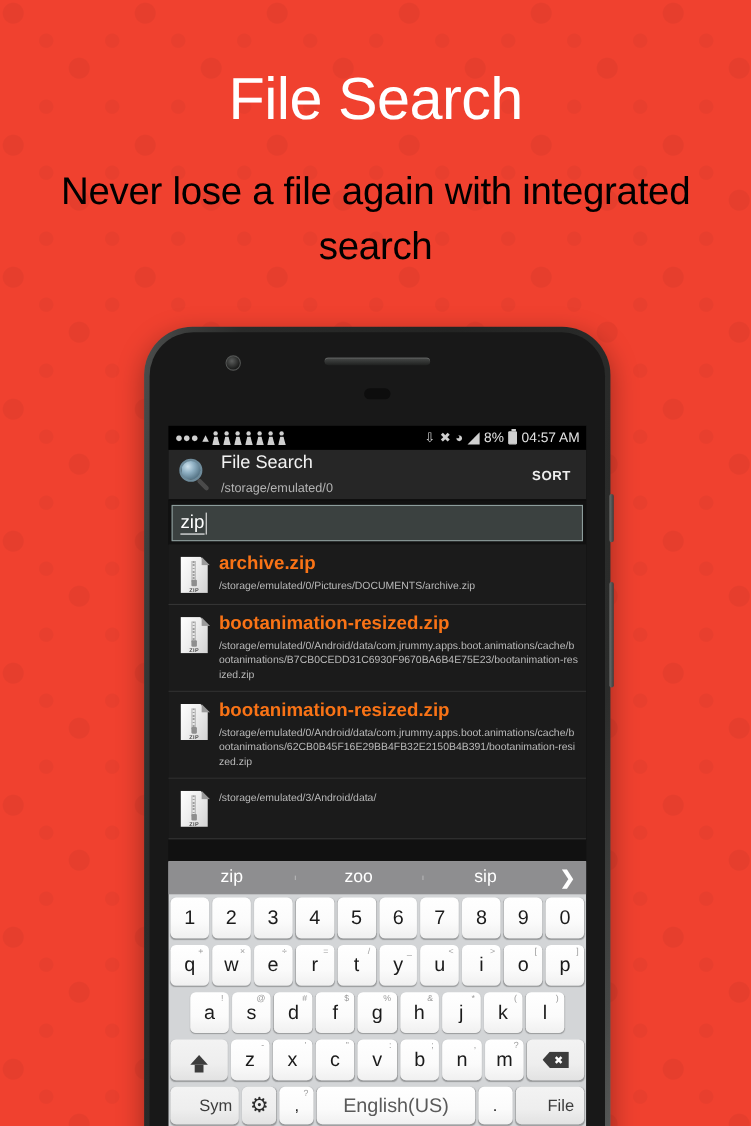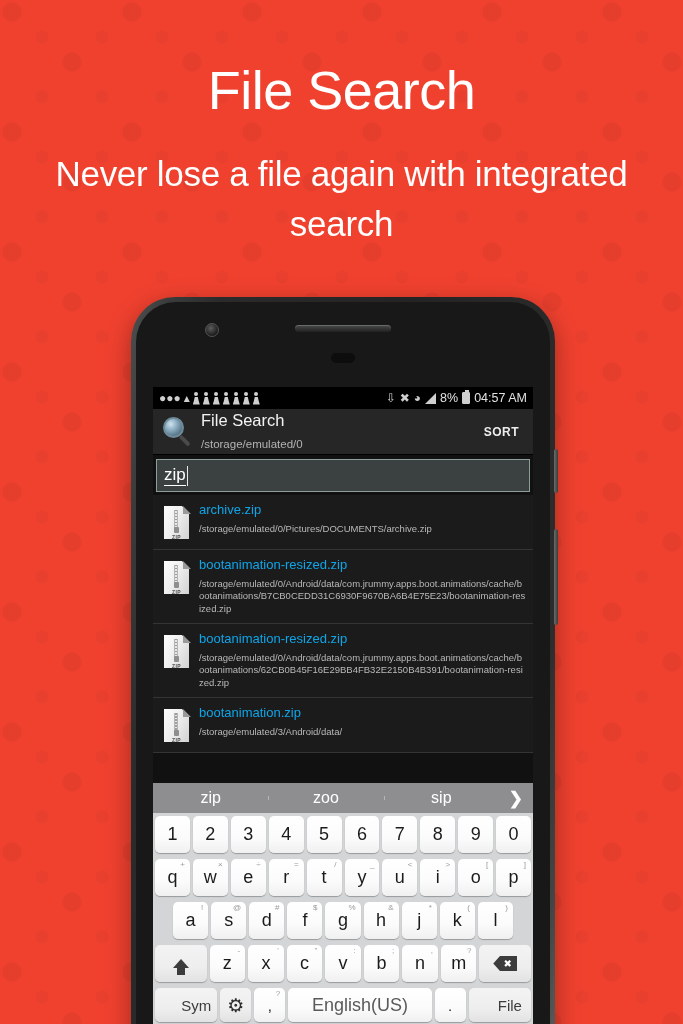--- a/index.html
+++ b/index.html
@@ -21,21 +21,21 @@
     background-size:120px 120px,120px 120px,60px 60px;
   }
 
   
   #promo{ position:absolute; top:0; left:0; width:683px; text-align:center; z-index:4;}
   #promo h1{
     font-size:54px; font-weight:400; color:#ffffff; letter-spacing:-0.5px;
     margin-top:62px; line-height:1.05;
   }
   #promo h2{
-    font-size:35px; font-weight:300; color:#ffffff; line-height:1.45;
+    font-size:35px; font-weight:300; color:#000000; line-height:1.45;
     margin-top:30px; padding:0 45px; letter-spacing:-0.3px;
   }
 
   
   #phone{
     position:absolute; left:131px; top:297px; width:424px; height:760px;
     z-index:5;
   }
   #phone-frame{
     position:absolute; inset:0;
@@ -174,21 +174,21 @@
   }
   .zip-icon .pull{
     position:absolute; left:12.5px; top:21px; width:5px; height:6px;
     background:#8e8e8e; border-radius:1px;
   }
   .zip-icon .lbl{
     position:absolute; left:3px; bottom:2px; width:25px; text-align:center;
     font-size:5px; color:#4d4d4d; letter-spacing:0.4px; font-weight:bold;
   }
   .file-meta{ flex:1; min-width:0; }
-  .file-name{ color:#0ea5e9; font-size:13px; line-height:1.2; font-weight:400; }
+  .file-name{ color:#f97316; font-size:17px; line-height:1.2; font-weight:700; }
   .file-path{
     color:#b9b9b9; font-size:9.5px; line-height:1.35; margin-top:5px;
     word-break:break-all;
   }
 
   
   #keyboard{
     position:absolute; left:0; bottom:0; width:380px;
     background:#d3d5d7;
     padding-bottom:2px;
@@ -355,21 +355,20 @@
 
       <div class="file-row">
         <div class="zip-icon">
           <div class="page"></div>
             <div class="fold"></div>
             <div class="zipper"></div>
           <div class="pull"></div>
           <div class="lbl">ZIP</div>
         </div>
         <div class="file-meta">
-          <div class="file-name">bootanimation.zip</div>
           <div class="file-path">/storage/emulated/3/Android/data/</div>
         </div>
       </div>
 
     </div>
 
     <div id="keyboard">
 
       <div id="suggestions">
         <div class="sugg">zip</div>

